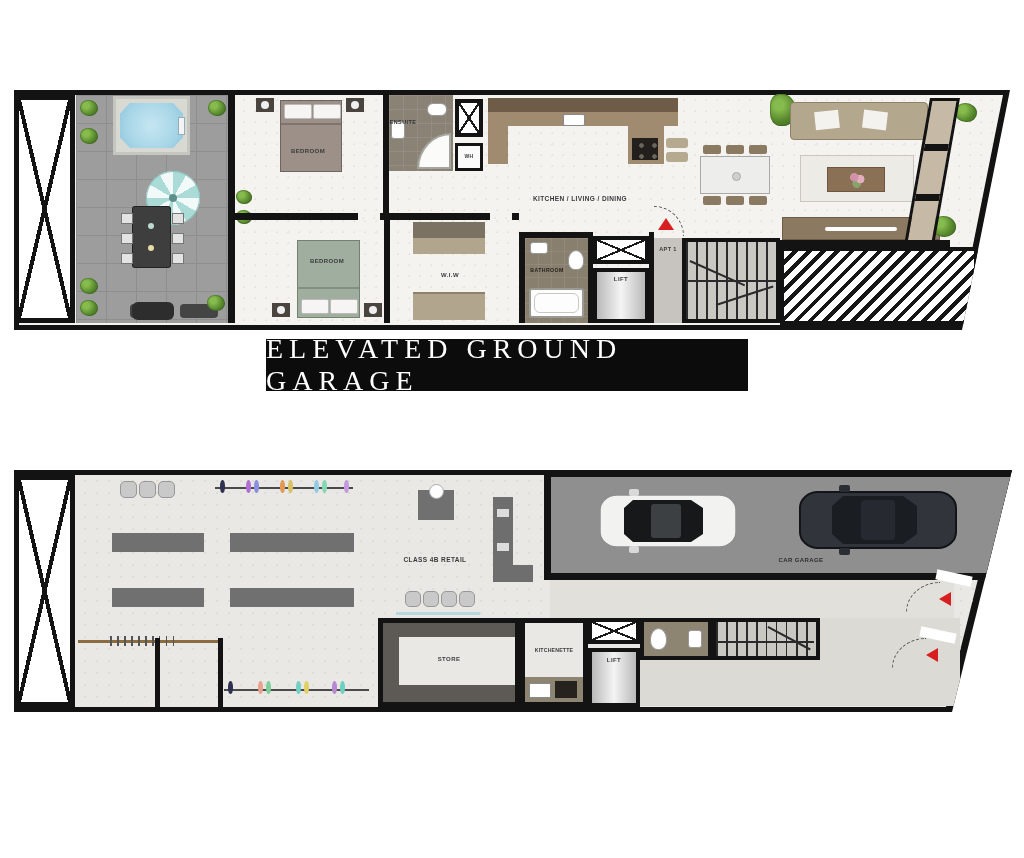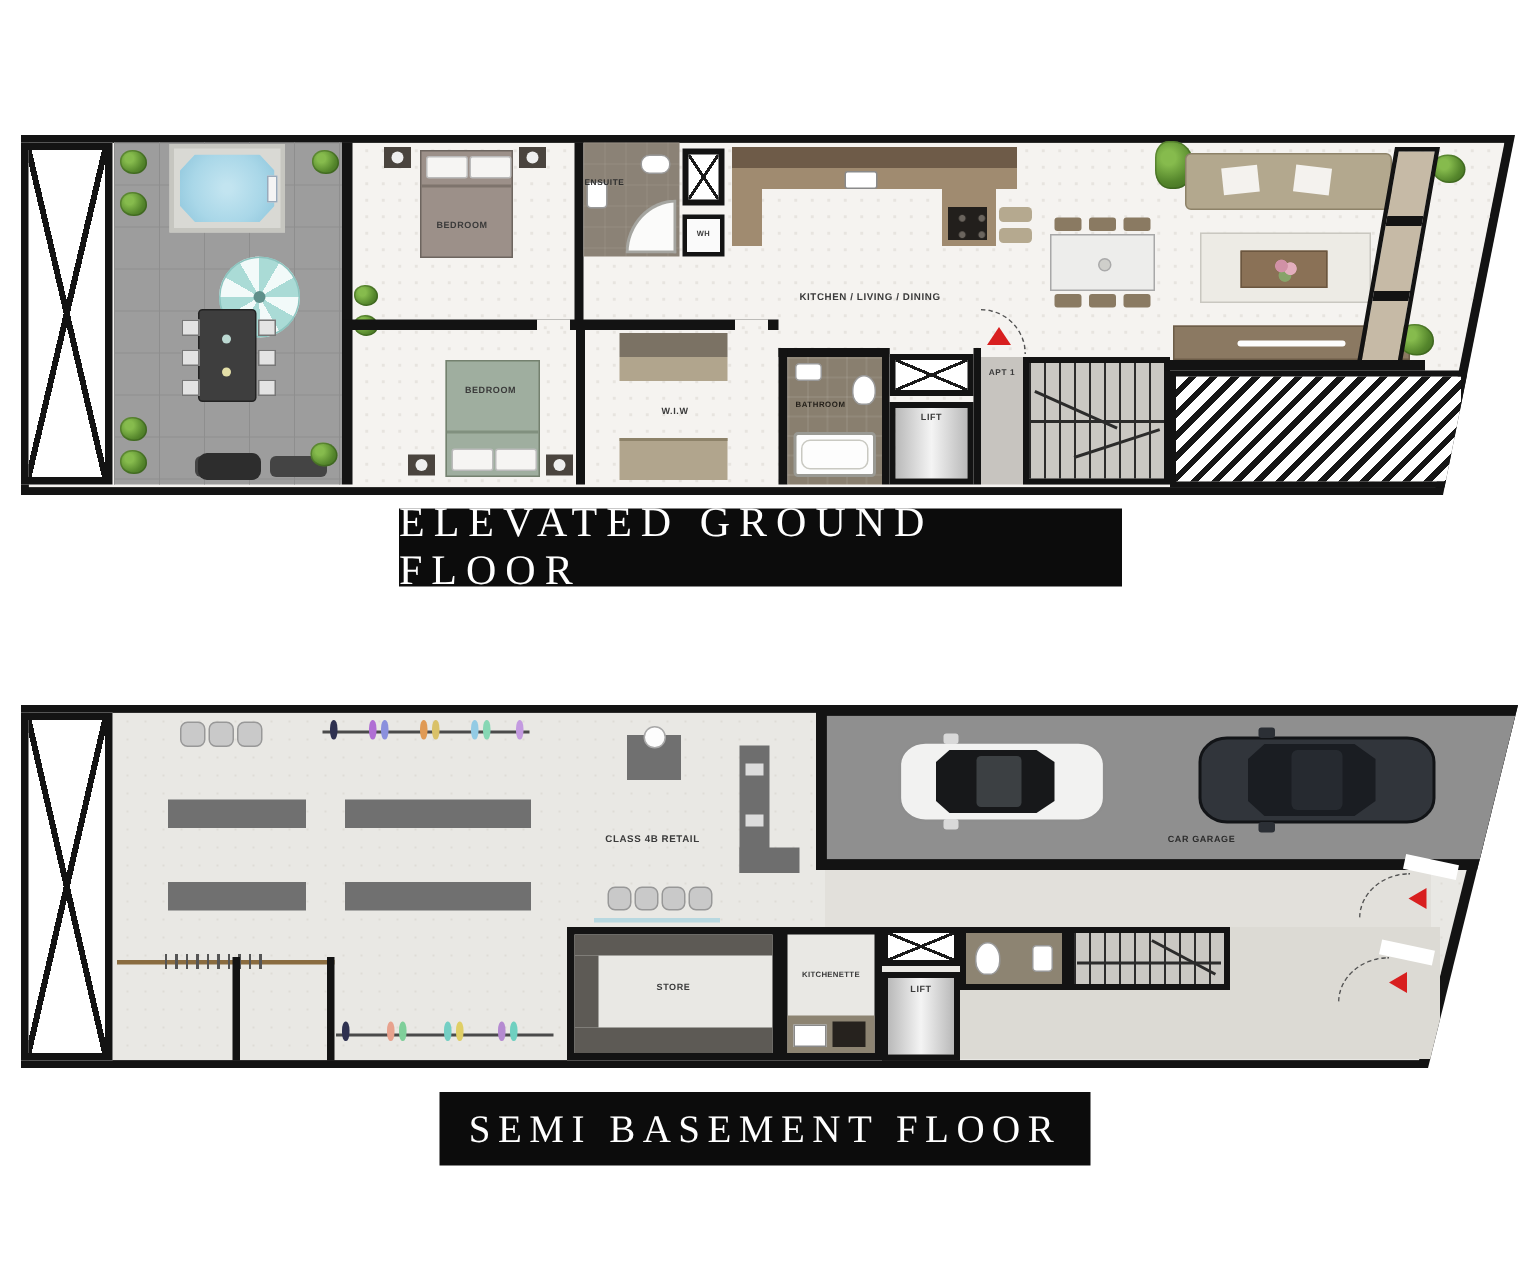--- a/index.html
+++ b/index.html
@@ -213,21 +213,21 @@
       <div class="abs" style="left:0;top:38px;width:100%;height:2px;background:#2b2b2b;"></div>
       <div class="abs" style="left:4px;top:18px;width:60px;height:1.5px;background:#2b2b2b;transform:rotate(24deg);transform-origin:left;"></div>
       <div class="abs" style="left:30px;top:62px;width:60px;height:1.5px;background:#2b2b2b;transform:rotate(-18deg);transform-origin:left;"></div>
     </div>
 
     <div class="wall" style="left:762px;top:150px;width:174px;height:7px;"></div>
     <div class="hatch" style="left:766px;top:157px;width:198px;height:78px;"></div>
   </div>
 
   <div class="banner" style="left:266px;top:339px;width:482px;height:52px;font-size:28px;">
-    <span>ELEVATED GROUND FLOOR</span>
+    <span>ELEVATED GROUND GARAGE</span>
   </div>
 
   <div class="abs" style="left:14px;top:470px;width:998px;height:242px;background:#131313;
               clip-path:polygon(0 0,998px 0,938px 242px,0 242px);">
 
     <div class="abs retailTex" style="left:5px;top:5px;width:988px;height:232px;
                 clip-path:polygon(0 0,985px 0,927px 232px,0 232px);"></div>
 
     <div class="xbox x4" style="left:0;top:5px;width:61px;height:232px;"></div>
 
@@ -336,17 +336,14 @@
 
     <div class="abs" style="left:922px;top:103px;width:36px;height:10px;background:#fff;transform:rotate(12deg);"></div>
     <div class="arc" style="left:892px;top:112px;width:34px;height:30px;border-top:1.5px dashed #555;border-left:1.5px dashed #555;border-radius:100% 0 0 0;"></div>
     <div class="tri-left" style="left:925px;top:122px;"></div>
 
     <div class="abs" style="left:906px;top:160px;width:36px;height:10px;background:#fff;transform:rotate(12deg);"></div>
     <div class="arc" style="left:878px;top:168px;width:34px;height:30px;border-top:1.5px dashed #555;border-left:1.5px dashed #555;border-radius:100% 0 0 0;"></div>
     <div class="tri-left" style="left:912px;top:178px;"></div>
   </div>
 
-  <div class="banner" style="left:293px;top:728px;width:434px;height:49px;font-size:26px;letter-spacing:5px;">
-    <span>SEMI BASEMENT FLOOR</span>
-  </div>
 
 </div>
 
 </body></html>

